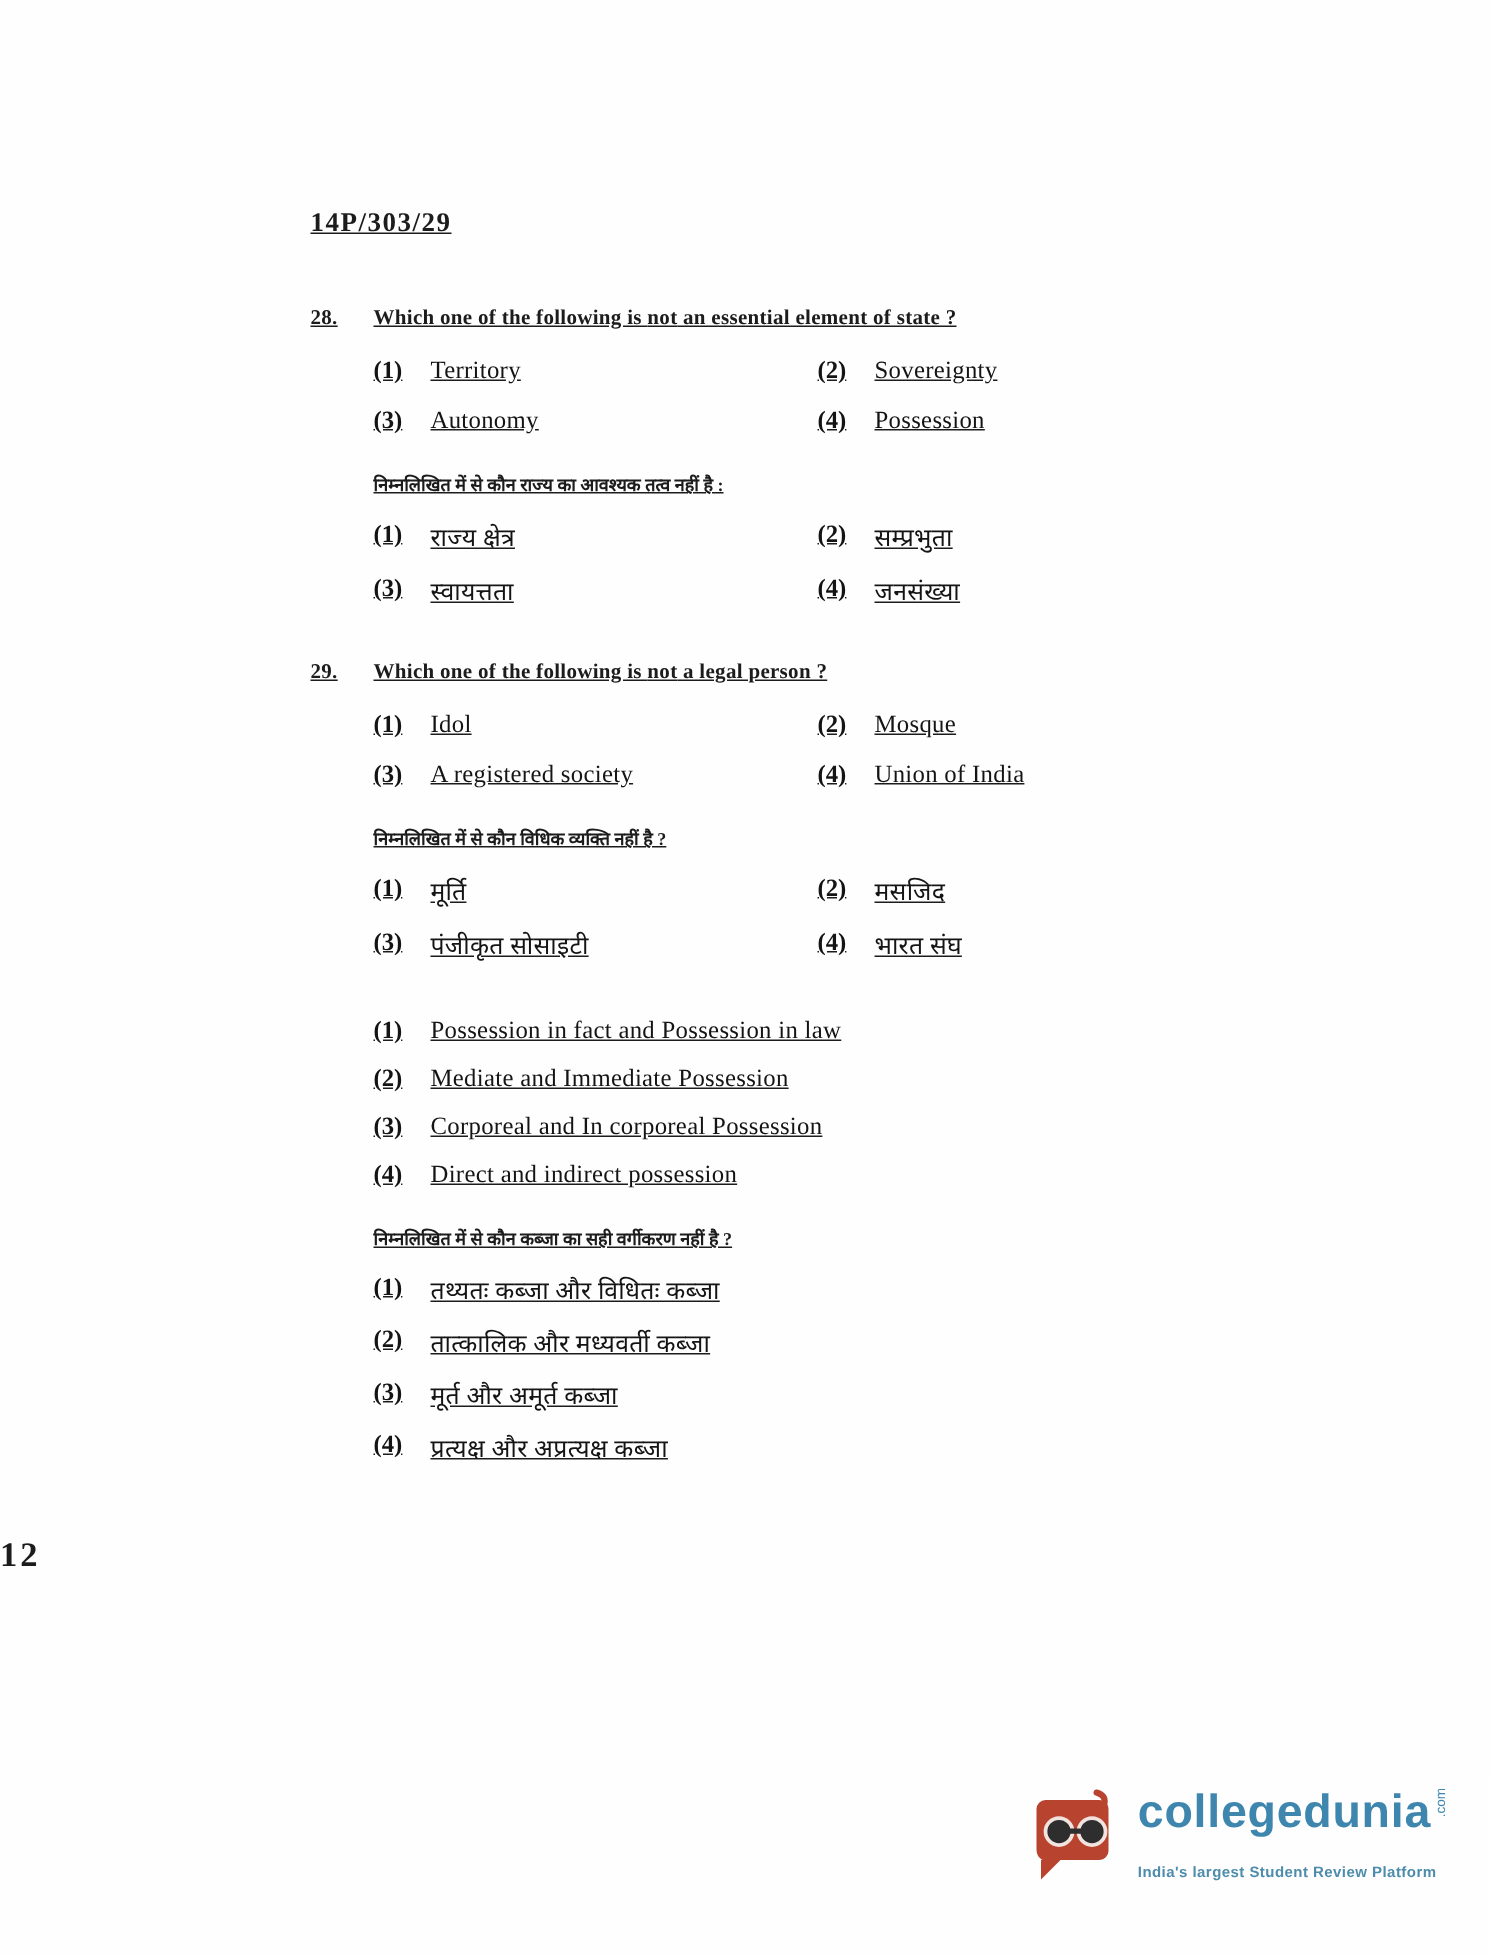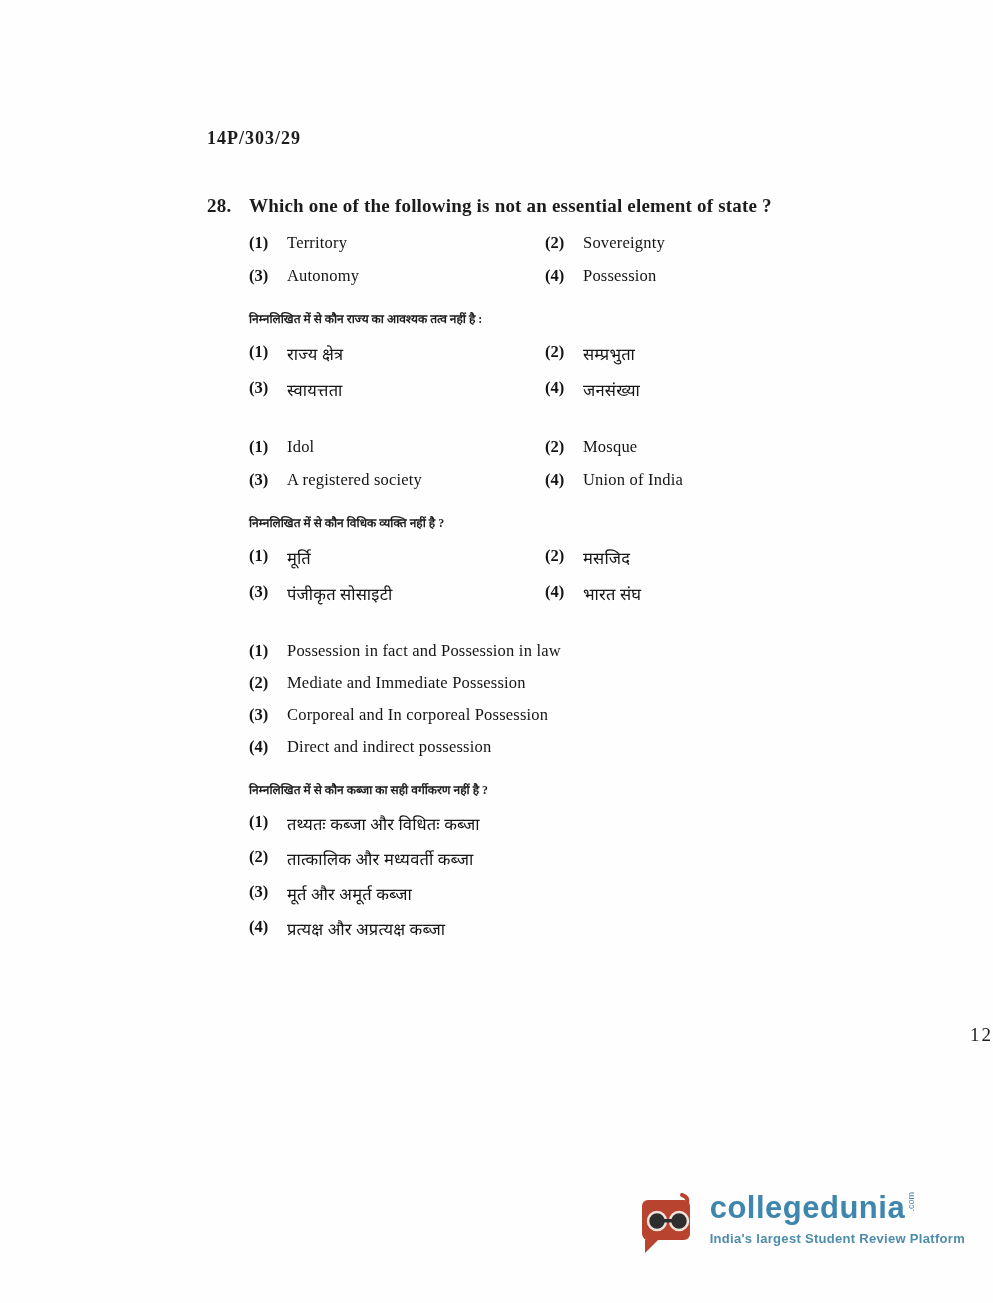--- a/index.html
+++ b/index.html
@@ -11,32 +11,33 @@
     color: #1c1c1c;
     position: relative;
     overflow: hidden;
   }
   .paper {
     position: absolute; inset: 0;
     background: #fefefe;
   }
   .content {
     position: absolute;
-    left: 207px; top: 128px;
+    left: 207px; top: 138px;
     width: 640px;
+    text-decoration: underline;
   }
   .paper-code {
     font-weight: 700;
     font-size: 18px;
     letter-spacing: 1px;
   }
   .question { margin-top: 46px; }
   .q-line {
     display: flex;
-    font-size: 19px;
+    font-size: 14px;
     font-weight: 700;
     letter-spacing: 0.2px;
   }
   .q-num { width: 42px; flex: 0 0 42px; }
   .q-text b { font-weight: 900; }
   .q-body { margin-left: 42px; }
   .opts-grid {
     display: grid;
     grid-template-columns: 296px auto;
     row-gap: 13px;
@@ -55,23 +56,23 @@
     margin-top: 24px;
     font-size: 12px;
     font-weight: 700;
   }
   .hi-opts { margin-top: 15px; }
   .q28-29-gap { margin-top: 36px; }
   .page-number {
     position: absolute;
     top: 1024px; left: 0;
     width: 100%;
-    text-align: right;
-    font-size: 19px;
-    font-weight: 400;
+    text-align: left;
+    font-size: 23px;
+    font-weight: 700;
     letter-spacing: 2px;
   }
   .logo {
     position: absolute;
     right: 28px; top: 1192px;
     display: flex;
     align-items: flex-start;
     gap: 16px;
   }
   .logo-text-col { display: flex; flex-direction: column; }
@@ -88,24 +89,24 @@
     font-family: "Liberation Sans", sans-serif;
     font-size: 9px;
     color: #3e86ae;
     writing-mode: vertical-rl;
     transform: rotate(180deg);
     margin-left: 2px;
     line-height: 1;
   }
   .logo-tagline {
     font-family: "Liberation Sans", sans-serif;
-    font-size: 13px;
+    font-size: 10px;
     font-weight: 700;
     color: #4d8cab;
-    margin-top: 8px;
+    margin-top: 20px;
     letter-spacing: 0.3px;
   }
 </style>
 </head>
 <body>
 
 <div class="paper">
   <div class="content">
 
     <div class="paper-code">14P/303/29</div>
@@ -150,20 +151,24 @@
             </div>
           <div class="opt">
               <span class="opt-num">(4)</span>
               <span class="opt-label">जनसंख्या</span>
             </div>
         </div>
       </div>
     </div>
 
     <div class="question q28-29-gap">
+      <div class="q-line">
+        <span class="q-num">29.</span>
+        <span class="q-text"><span>Which one of the following is </span><b>not</b><span> a legal person ?</span></span>
+      </div>
       <div class="q-body">
         <div class="opts-grid">
           <div class="opt">
               <span class="opt-num">(1)</span>
               <span class="opt-label">Idol</span>
             </div>
           <div class="opt">
               <span class="opt-num">(2)</span>
               <span class="opt-label">Mosque</span>
             </div>

